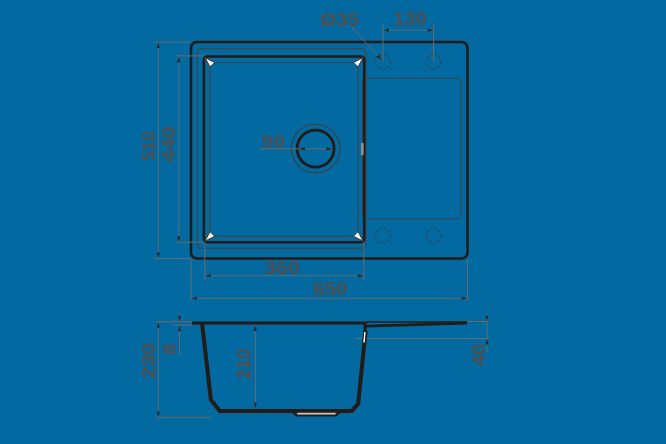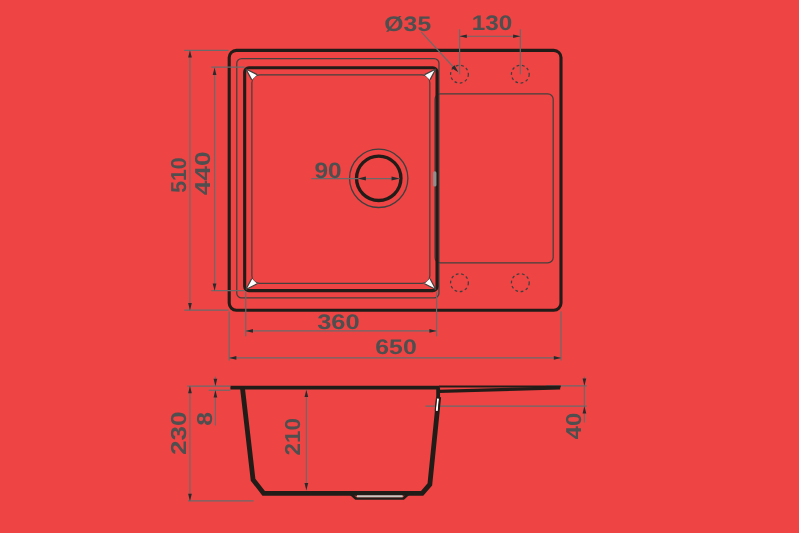--- a/index.html
+++ b/index.html
@@ -1,16 +1,16 @@
 <!DOCTYPE html>
 <html><head>
 <meta charset="utf-8">
 <style>
   html,body{margin:0;padding:0;background:#ffffff;}
-  .wrap{width:666px;height:444px;position:relative;background:#ef4444;overflow:hidden;}
+  .wrap{width:666px;height:444px;position:relative;background:#0369a1;overflow:hidden;}
   text{font-family:"Liberation Sans",sans-serif;font-weight:bold;fill:#4f4f4f;}
 </style>
 </head>
 <body>
 <div class="wrap">
 <svg width="666" height="444" viewBox="0 0 666 444">
 
   <rect x="191" y="42" width="276.5" height="216.5" rx="6" fill="none" stroke="#221c18" stroke-width="2.6"></rect>
   <rect x="197.3" y="48.8" width="168.5" height="199.5" rx="4" fill="none" stroke="#45403d" stroke-width="1.05"></rect>
   <rect x="362.5" y="78.3" width="98.5" height="140.7" rx="4.5" fill="none" stroke="#45403d" stroke-width="1.05"></rect>

